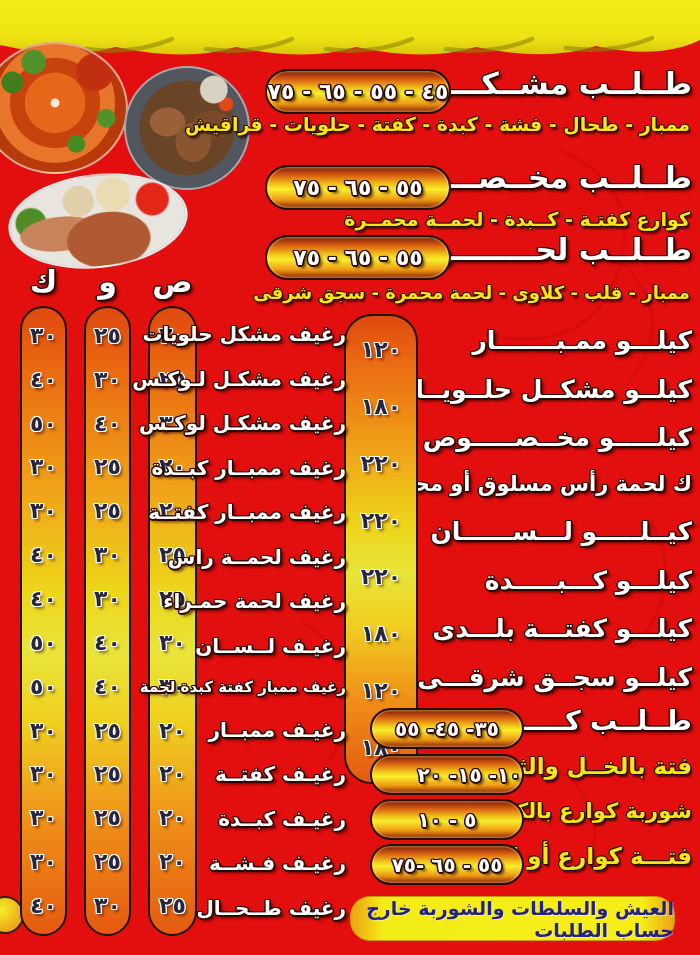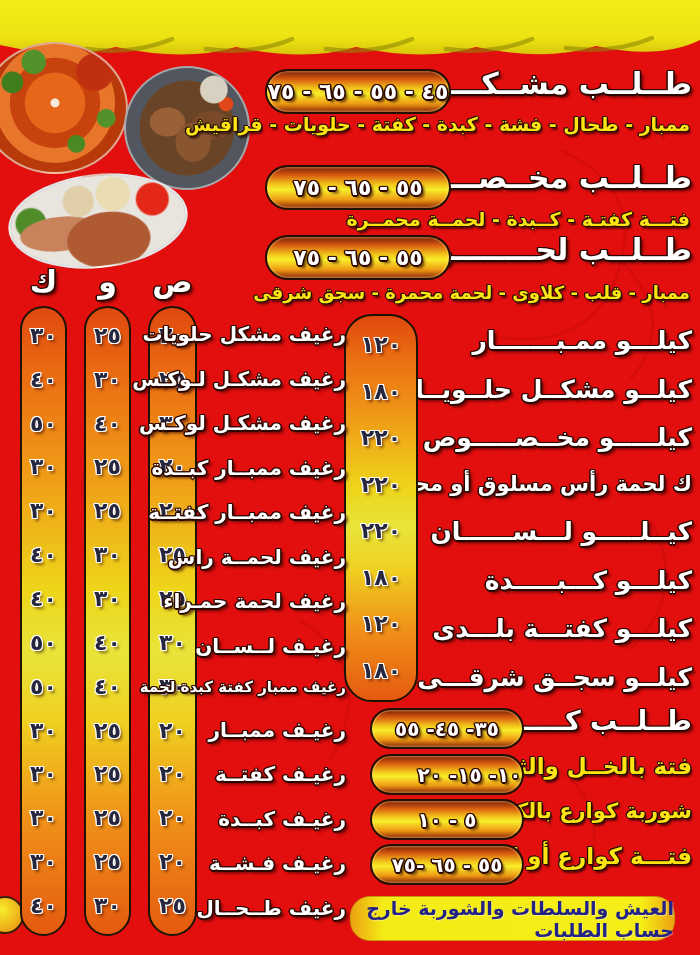--- a/index.html
+++ b/index.html
@@ -130,21 +130,21 @@
   <div class="abs z title t-white" style="right:8px;top:66px;">طــلــب مشــكـــــــل</div>
   <div class="abs z poval" style="left:243px;top:69px;width:182px;height:41px;">
     <span class="t-white">٤٥ - ٥٥ - ٦٥ - ٧٥</span>
   </div>
   <div class="abs z subtitle t-yellow" style="right:10px;top:113px;">ممبار - طحال - فشة - كبدة - كفتة - حلويات - قراقيش</div>
 
   <div class="abs z title t-white" style="right:8px;top:160px;">طــلــب مخــصــــوص</div>
   <div class="abs z poval" style="left:243px;top:165px;width:182px;height:41px;">
     <span class="t-white">٥٥ - ٦٥ - ٧٥</span>
   </div>
-  <div class="abs z subtitle t-yellow" style="right:10px;top:208px;">فتـــة كفتـة - كــبدة - لحمــة محمــرة</div>
+  <div class="abs z subtitle t-yellow" style="right:10px;top:208px;">كوارع كفتـة - كــبدة - لحمــة محمــرة</div>
 
   <div class="abs z title t-white" style="right:8px;top:232px;">طــلــب لحــــــــوم</div>
   <div class="abs z poval" style="left:243px;top:235px;width:182px;height:41px;">
     <span class="t-white">٥٥ - ٦٥ - ٧٥</span>
   </div>
   <div class="abs z subtitle t-yellow" style="right:10px;top:282px;font-size:18px;">ممبار - قلب - كلاوى - لحمة محمرة - سجق شرقى</div>
 
   <div class="abs z col-flex" style="left:425px;top:316px;width:267px;height:386px;">
     <div class="row-cell">
         <span class="kname t-white">كيلـــو ممـبـــــــار</span>
@@ -164,21 +164,21 @@
     <div class="row-cell">
         <span class="kname t-white">كيلـــو كـــبـــــدة</span>
       </div>
     <div class="row-cell">
         <span class="kname t-white">كيلـــو كفتـــة بلـــدى</span>
       </div>
     <div class="row-cell">
         <span class="kname t-white">كيلــو سجــق شرقـــى</span>
       </div>
   </div>
-  <div class="abs z vpill" style="left:344px;top:314px;width:74px;height:388px;">
+  <div class="abs z vpill" style="left:344px;top:314px;width:74px;height:470px;">
     <span class="num t-dark">١٢٠</span>
     <span class="num t-dark">١٨٠</span>
     <span class="num t-dark">٢٢٠</span>
     <span class="num t-dark">٢٢٠</span>
     <span class="num t-dark">٢٢٠</span>
     <span class="num t-dark">١٨٠</span>
     <span class="num t-dark">١٢٠</span>
     <span class="num t-dark">١٨٠</span>
   </div>
 

